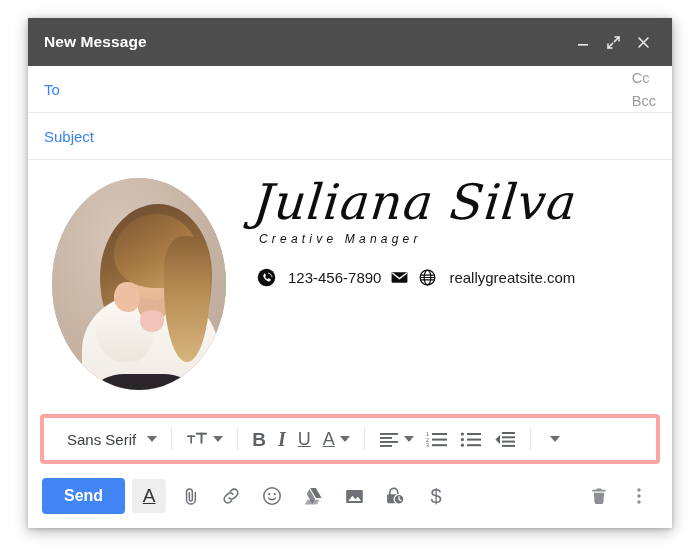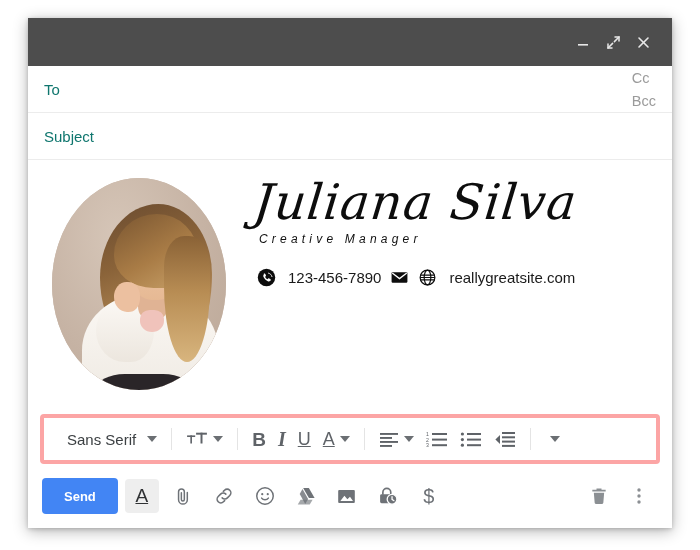--- a/index.html
+++ b/index.html
@@ -54,21 +54,21 @@
   .field-row {
     position: relative;
     height: 46px;
     display: flex;
     align-items: center;
     padding: 0 16px 0 16px;
     border-bottom: 1px solid #ececec;
     flex: 0 0 auto;
   }
   .field-label {
-    color: #0f766e;
+    color: #3b82f6;
     font-size: 15px;
   }
   .field-spacer { flex: 1 1 auto; }
   .ccbcc {
     color: #9b9b9b;
     font-size: 14.5px;
     display: flex;
     gap: 7px;
     flex-direction: column;
   }
@@ -289,21 +289,21 @@
     flex: 0 0 auto;
     height: 64px;
     display: flex;
     align-items: center;
     padding: 0 16px 0 14px;
     gap: 0;
   }
   .send-btn {
     background: #4285f4;
     color: #ffffff;
-    font-size: 13px;
+    font-size: 16px;
     font-weight: bold;
     border: none;
     border-radius: 4px;
     height: 36px;
     padding: 0 22px;
     cursor: pointer;
     font-family: "Liberation Sans", sans-serif;
   }
   .act-icon {
     width: 34px;
@@ -330,20 +330,21 @@
     color: #8b8f93;
     margin-left: 6px;
   }
 </style>
 </head>
 <body>
 
 <div id="compose-window">
 
   <div class="titlebar">
+    <div class="titlebar-title">New Message</div>
     <div class="titlebar-spacer"></div>
 
     <div class="win-btn">
       <svg width="16" height="16" viewBox="0 0 16 16">
           <rect x="3" y="10" width="10" height="1.6" fill="#e8e8e8"></rect>
         </svg>
     </div>
     <div class="win-btn">
       <svg width="17" height="17" viewBox="0 0 17 17" fill="none" stroke="#e8e8e8" stroke-width="1.5" stroke-linecap="round">
         <path d="M10 3 L14 3 L14 7"></path>

